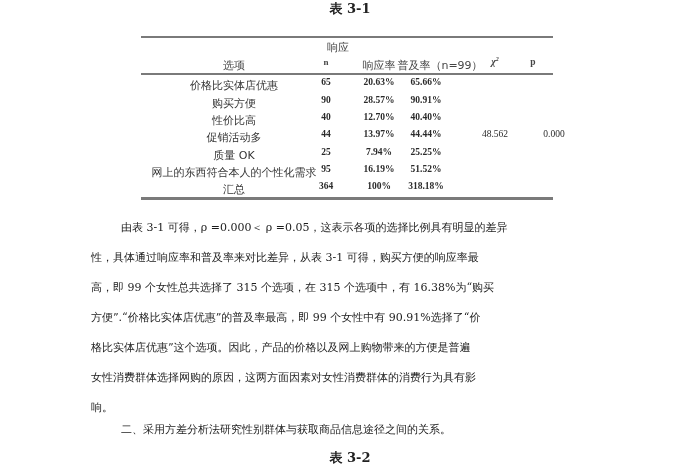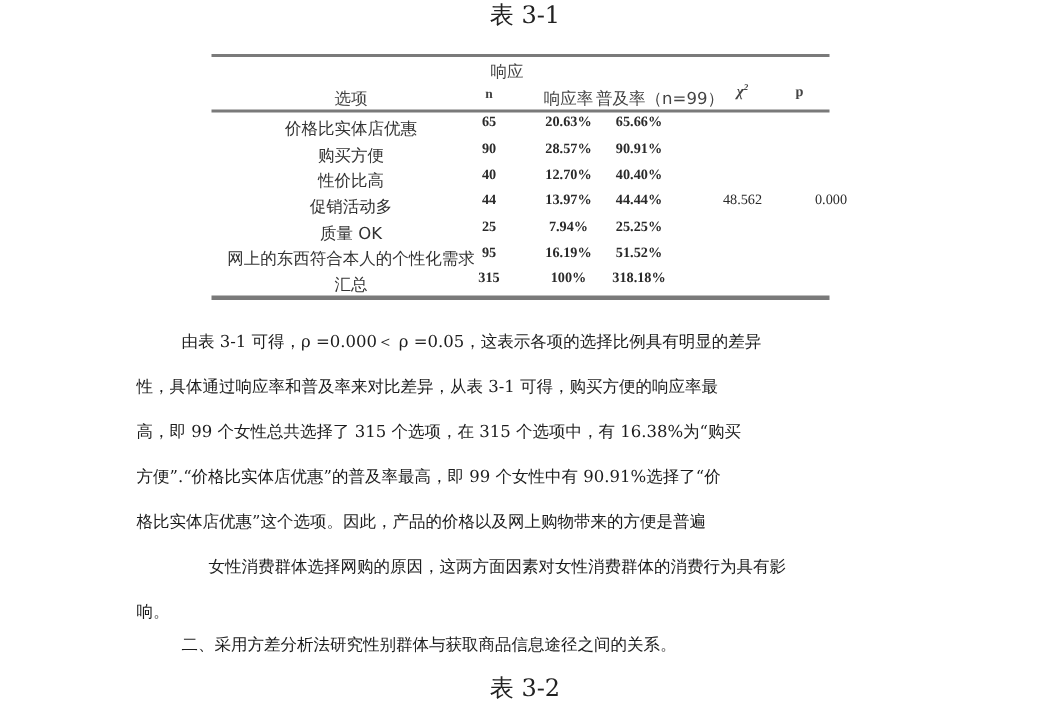--- a/index.html
+++ b/index.html
@@ -13,22 +13,22 @@
     position: relative;
     overflow: hidden;
     font-family: "DejaVu Serif", "Liberation Serif", serif;
     color: #1a1a1a;
   }
   .caption {
     position: absolute;
     left: 0;
     width: 700px;
     text-align: center;
-    font-size: 16px;
-    font-weight: normal;
+    font-size: 13px;
+    font-weight: bold;
     color: #222;
   }
   #cap1 { top: 0px; }
   #cap2 { top: 449px; }
 
   .table-wrap {
     position: absolute;
     left: 141px;
     top: 36px;
     width: 412px;
@@ -119,34 +119,34 @@
     <div class="cell num" style="left:285px; top:111px;">25.25%</div>
   </div>
   <div>
     <div class="cell" style="left:93px; top:129px;">网上的东西符合本人的个性化需求</div>
     <div class="cell num" style="left:185px; top:128px;">95</div>
     <div class="cell num" style="left:238px; top:128px;">16.19%</div>
     <div class="cell num" style="left:285px; top:128px;">51.52%</div>
   </div>
   <div>
     <div class="cell" style="left:93px; top:146px;">汇总</div>
-    <div class="cell num" style="left:185px; top:145px;">315</div>
+    <div class="cell num" style="left:185px; top:145px;">364</div>
     <div class="cell num" style="left:238px; top:145px;">100%</div>
     <div class="cell num" style="left:285px; top:145px;">318.18%</div>
   </div>
 
   <div class="cell num" style="left:354px; top:93px; font-weight:normal;">48.562</div>
   <div class="cell num" style="left:395px; top:93px; font-weight:normal;padding-left:36px;">0.000</div>
 </div>
 
 <div>
   <div class="line" style="left:121px; top:220px;">由表 3-1 可得，ρ =0.000＜ ρ =0.05，这表示各项的选择比例具有明显的差异</div>
   <div class="line" style="left:91px; top:250px;">性，具体通过响应率和普及率来对比差异，从表 3-1 可得，购买方便的响应率最</div>
   <div class="line" style="left:91px; top:280px;">高，即 99 个女性总共选择了 315 个选项，在 315 个选项中，有 16.38%为“购买</div>
   <div class="line" style="left:91px; top:310px;">方便”.“价格比实体店优惠”的普及率最高，即 99 个女性中有 90.91%选择了“价</div>
   <div class="line" style="left:91px; top:340px;">格比实体店优惠”这个选项。因此，产品的价格以及网上购物带来的方便是普遍</div>
-  <div class="line" style="left:91px; top:370px;margin-left:48px;">女性消费群体选择网购的原因，这两方面因素对女性消费群体的消费行为具有影</div>
+  <div class="line" style="left:91px; top:370px;">女性消费群体选择网购的原因，这两方面因素对女性消费群体的消费行为具有影</div>
   <div class="line" style="left:91px; top:400px;">响。</div>
 </div>
 
 <div class="line" style="left:121px; top:422px;">二、采用方差分析法研究性别群体与获取商品信息途径之间的关系。</div>
 
 <div id="cap2" class="caption">表 3-2</div>
 
 </body></html>

